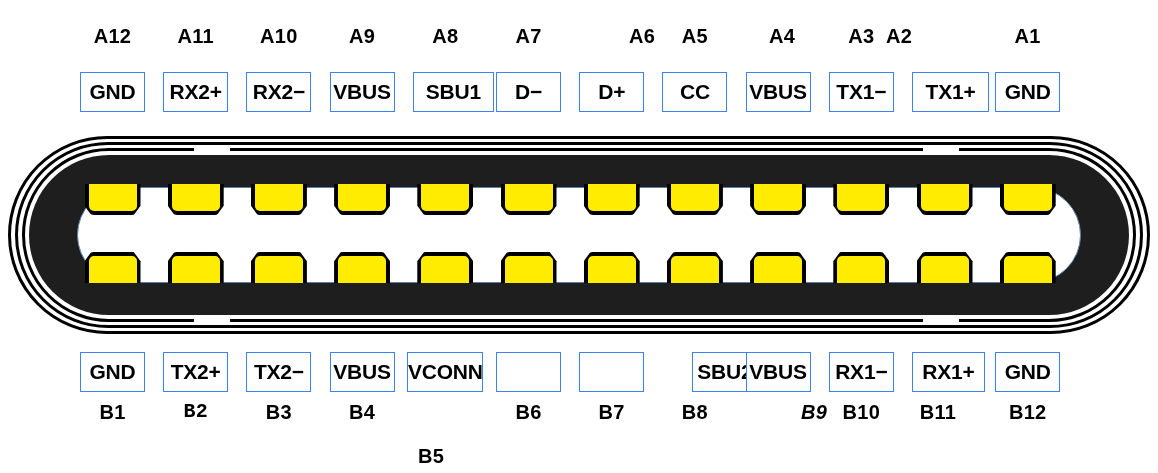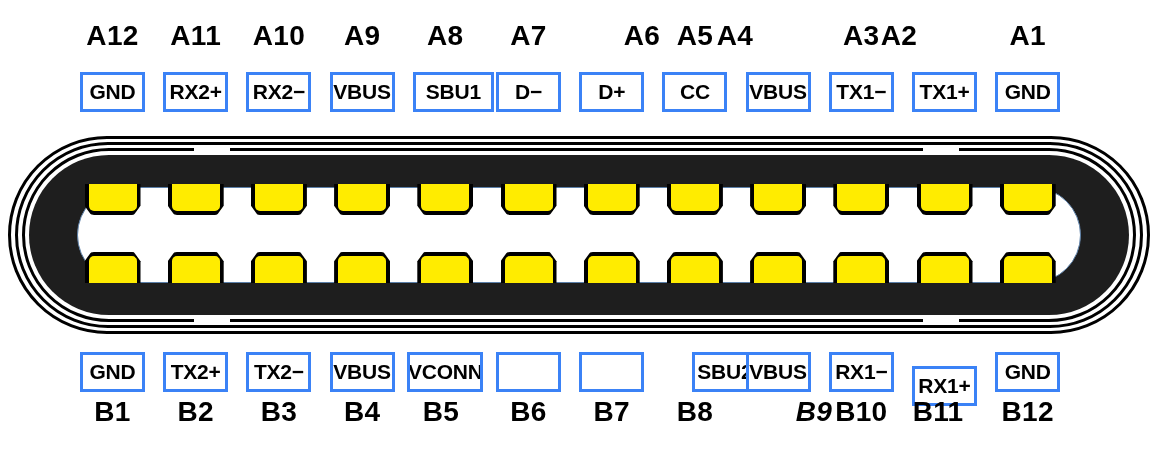--- a/index.html
+++ b/index.html
@@ -16,35 +16,35 @@
     height: 473px;
     background: #ffffff;
     overflow: hidden;
   }
 
   
   .pin-num {
     position: absolute;
     width: 84px;
     text-align: center;
-    font-size: 28px;
+    font-size: 20px;
     font-weight: bold;
     color: #000000;
     letter-spacing: 0.3px;
     line-height: 28px;
   }
   .pin-num.top { top: 22px; }
   .pin-num.bottom { top: 398px; }
 
   
   .sig-box {
     position: absolute;
     height: 40px;
     box-sizing: border-box;
-    border: 3px solid #3b82f6;
+    border: 1px solid #3b82f6;
     background: #ffffff;
     display: flex;
     align-items: center;
     justify-content: center;
     font-size: 21px;
     font-weight: bold;
     color: #000000;
     letter-spacing: -0.2px;
     overflow: hidden;
   }
@@ -135,38 +135,38 @@
 
   <div id="top-numbers">
       <div class="pin-num top" style="left: 70.5px;">A12</div>
       <div class="pin-num top" style="left: 153.7px;">A11</div>
       <div class="pin-num top" style="left: 236.9px;">A10</div>
       <div class="pin-num top" style="left: 320.1px;">A9</div>
       <div class="pin-num top" style="left: 403.3px;">A8</div>
       <div class="pin-num top" style="left: 486.5px;">A7</div>
       <div class="pin-num top" style="left: 600px;">A6</div>
       <div class="pin-num top" style="left: 652.9px;">A5</div>
-      <div class="pin-num top" style="left: 693px;">A4</div>
+      <div class="pin-num top" style="left: 740px;">A4</div>
       <div class="pin-num top" style="left: 819.3px;">A3</div>
       <div class="pin-num top" style="left: 857px;">A2</div>
       <div class="pin-num top" style="left: 985.7px;">A1</div>
     </div>
 
   <div id="top-boxes">
       <div class="sig-box top" style="left: 80px; width: 65px;">GND</div>
       <div class="sig-box top" style="left: 163.2px; width: 65px;">RX2+</div>
       <div class="sig-box top" style="left: 246.4px; width: 65px;">RX2−</div>
       <div class="sig-box top" style="left: 329.6px; width: 65px;">VBUS</div>
       <div class="sig-box top" style="left: 412.8px; width: 81px;">SBU1</div>
       <div class="sig-box top" style="left: 496px; width: 65px;">D−</div>
       <div class="sig-box top" style="left: 579.2px; width: 65px;">D+</div>
       <div class="sig-box top" style="left: 662.4px; width: 65px;">CC</div>
       <div class="sig-box top" style="left: 745.6px; width: 65px;">VBUS</div>
       <div class="sig-box top" style="left: 828.8px; width: 65px;">TX1−</div>
-      <div class="sig-box top" style="left: 912px; width: 65px;">TX1+</div>
+      <div class="sig-box top" style="left: 912px; width: 77px;">TX1+</div>
       <div class="sig-box top" style="left: 995.2px; width: 65px;">GND</div>
     </div>
 
   <div id="connector">
     <div class="shell-ring" id="ring1"></div>
     <div class="shell-ring" id="ring2"></div>
     <div class="shell-ring" id="ring3"></div>
 
     <div class="ring-gap" id="gap-tl"></div>
     <div class="ring-gap" id="gap-tr"></div>
@@ -210,30 +210,30 @@
       <div class="sig-box bottom" style="left: 80px; width: 65px;">GND</div>
       <div class="sig-box bottom" style="left: 163.2px; width: 65px;">TX2+</div>
       <div class="sig-box bottom" style="left: 246.4px; width: 65px;">TX2−</div>
       <div class="sig-box bottom" style="left: 329.6px; width: 65px;">VBUS</div>
       <div class="sig-box bottom" style="left: 407.3px; width: 76px;">VCONN</div>
       <div class="sig-box bottom" style="left: 496px; width: 65px;"></div>
       <div class="sig-box bottom" style="left: 579.2px; width: 65px;"></div>
       <div class="sig-box bottom" style="left: 662.4px; width: 65px; margin-left: 30px;">SBU2</div>
       <div class="sig-box bottom" style="left: 745.6px; width: 65px;">VBUS</div>
       <div class="sig-box bottom" style="left: 828.8px; width: 65px;">RX1−</div>
-      <div class="sig-box bottom" style="left: 912px; width: 65px; margin-top: 14px;">RX1+</div>
+      <div class="sig-box bottom" style="left: 912px; width: 73px;">RX1+</div>
       <div class="sig-box bottom" style="left: 995.2px; width: 65px;">GND</div>
     </div>
 
   <div id="bottom-numbers">
       <div class="pin-num bottom" style="left: 70.5px;">B1</div>
-      <div class="pin-num bottom" style="left: 153.7px;">B2</div>
+      <div class="pin-num bottom" style="left: 153.7px; font-family: Liberation Mono, monospace;">B2</div>
       <div class="pin-num bottom" style="left: 236.9px;">B3</div>
       <div class="pin-num bottom" style="left: 320.1px;">B4</div>
-      <div class="pin-num bottom" style="left: 399px;">B5</div>
+      <div class="pin-num bottom" style="left: 389px; margin-top: 44px;">B5</div>
       <div class="pin-num bottom" style="left: 486.5px;">B6</div>
       <div class="pin-num bottom" style="left: 569.7px;">B7</div>
       <div class="pin-num bottom" style="left: 652.9px;">B8</div>
       <div class="pin-num bottom" style="left: 772px; font-style: italic;">B9</div>
       <div class="pin-num bottom" style="left: 819.3px;">B10</div>
       <div class="pin-num bottom" style="left: 896px;">B11</div>
       <div class="pin-num bottom" style="left: 985.7px;">B12</div>
     </div>
 
 </div>

